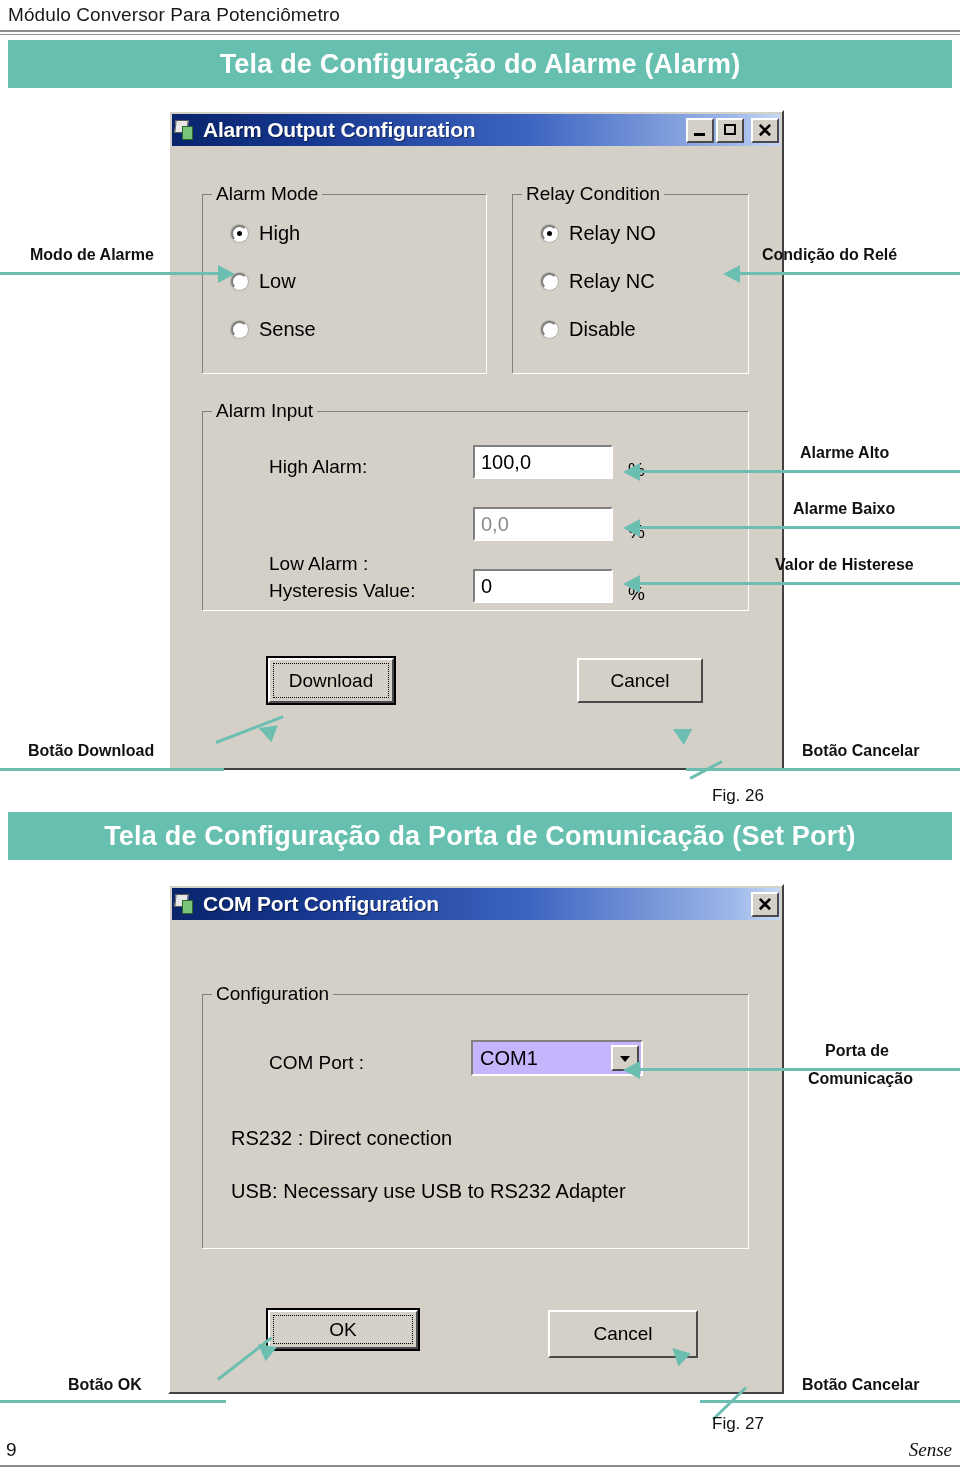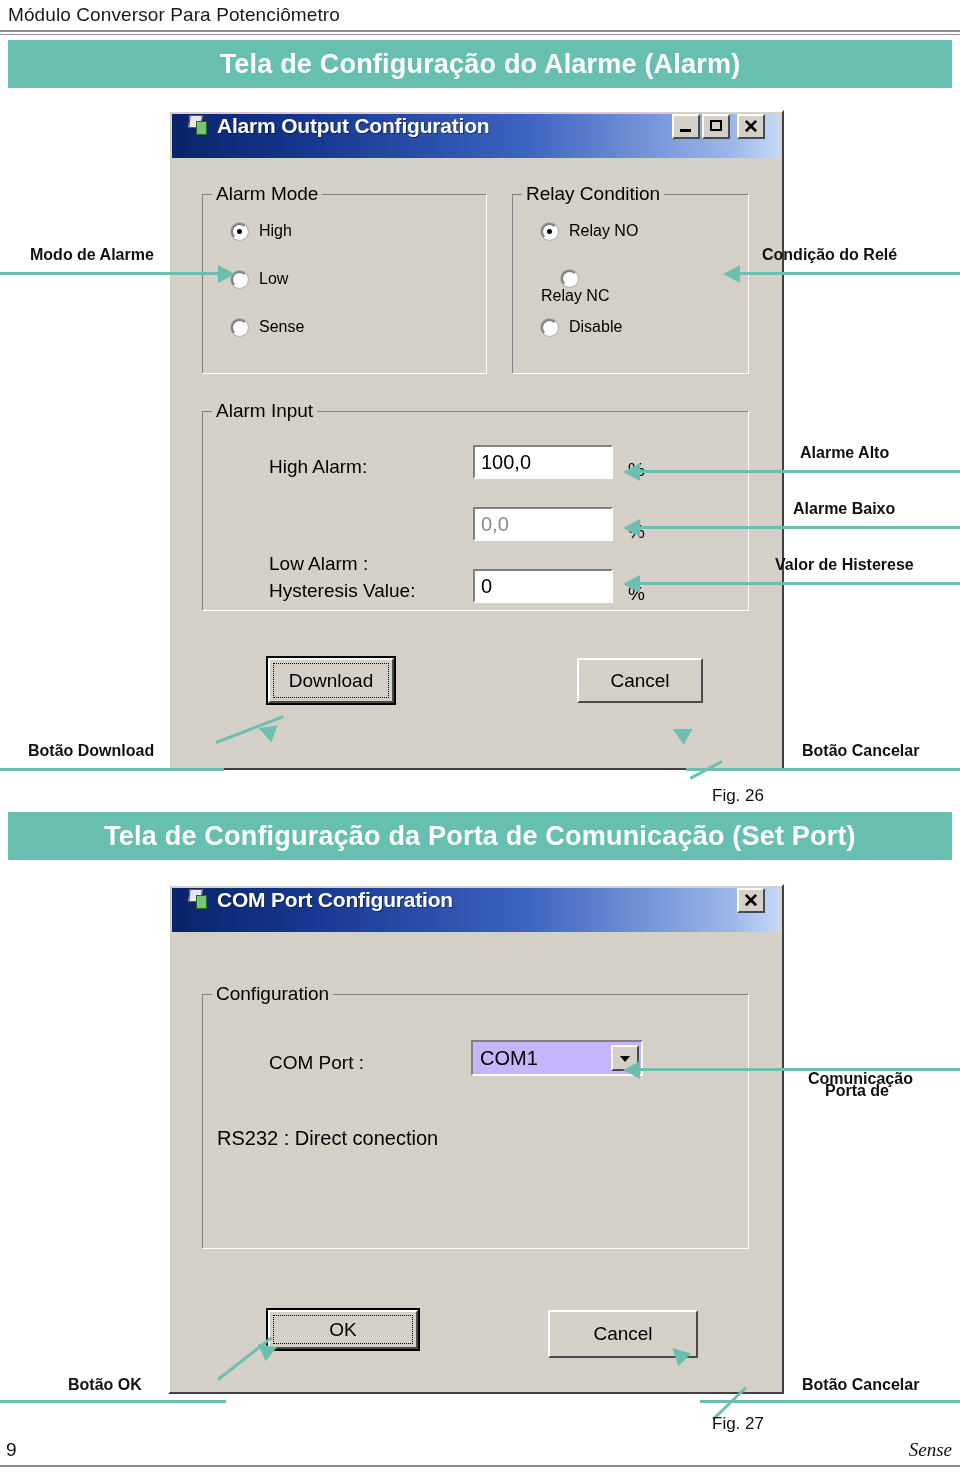--- a/index.html
+++ b/index.html
@@ -56,25 +56,25 @@
     position: absolute;
     background: #d4d0c8;
     border-top: 2px solid #ffffff;
     border-left: 2px solid #ffffff;
     border-right: 2px solid #404040;
     border-bottom: 2px solid #404040;
   }
   .win-titlebar {
     position: absolute;
     left: 2px; right: 2px; top: 2px;
-    height: 44px;
+    height: 32px;
     background: linear-gradient(to right, #09246b 0%, #16378f 22%, #3b63c0 58%, #9cb6e8 92%, #c6d8f5 100%);
     display: flex;
-    align-items: flex-start;
-    padding: 0 15px;
+    align-items: center;
+    padding: 0 1px;
   }
   .win-title-icon {
     width: 22px; height: 22px;
     margin: 0 6px 0 2px;
     position: relative;
     flex: 0 0 auto;
   }
   .win-title-icon .pg1 {
     position: absolute; left: 0; top: 1px;
     width: 13px; height: 13px;
@@ -171,21 +171,21 @@
     margin-right: 11px;
   }
   .radio-dot.on::after {
     content: "";
     position: absolute;
     left: 4px; top: 4px;
     width: 5px; height: 5px;
     border-radius: 50%;
     background: #000;
   }
-  .radio-label { font-size: 16px; color: #000; }
+  .radio-label { font-size: 20px; color: #000; }
 
   
   .fld-label {
     position: absolute;
     font-size: 19px;
     color: #000;
     white-space: nowrap;
   }
   
   .textbox {
@@ -382,21 +382,21 @@
     </div>
 
     <div class="groupbox" style="left:340px; top:48px; width:237px; height:180px;text-decoration:underline;">
       <div class="gb-inner"></div>
       <div class="gb-title">Relay Condition</div>
 
       <div class="radio-row" style="left:28px; top:27px;">
         <span class="radio-dot on"></span>
         <span class="radio-label">Relay NO</span>
       </div>
-      <div class="radio-row" style="left:28px; top:75px;flex-direction:column;">
+      <div class="radio-row" style="left:28px; top:75px;">
         <span class="radio-dot"></span>
         <span class="radio-label">Relay NC</span>
       </div>
       <div class="radio-row" style="left:28px; top:123px;">
         <span class="radio-dot"></span>
         <span class="radio-label">Disable</span>
       </div>
     </div>
 
     <div class="groupbox" style="left:30px; top:265px; width:547px; height:200px;">
@@ -482,35 +482,36 @@
     <div class="groupbox" style="left:30px; top:74px; width:547px; height:255px;">
       <div class="gb-inner"></div>
       <div class="gb-title">Configuration</div>
 
       <div class="fld-label" style="left:66px; top:57px;">COM Port :</div>
       <div class="combobox" style="left:268px; top:45px; width:172px; height:36px;">
         <span class="cb-text">COM1</span>
         <span class="cb-arrow"></span>
       </div>
 
-      <div class="static-text" style="left:14px; top:132px;text-align:right;">RS232 : Direct conection</div>
+      <div class="static-text" style="left:28px; top:132px;text-align:right;">RS232 : Direct conection</div>
+      <div class="static-text" style="left:28px; top:185px;">USB: Necessary use USB to RS232 Adapter</div>
     </div>
 
     <div class="btn default" style="left:96px; top:390px; width:150px; height:39px;text-align:center;">
       <span class="focus-ring"></span>
       <span>OK</span>
     </div>
     <div class="btn" style="left:376px; top:390px; width:150px; height:48px;">
       <span>Cancel</span>
     </div>
 
   </div>
 </div>
 
-<div class="anno" style="left:825px; top:1082px;text-align:center;">Porta de</div>
+<div class="anno" style="left:825px; top:1042px;text-align:center;">Porta de</div>
 <div class="anno-line" style="left:640px; top:1068px; width:320px;"></div>
 <div class="anno" style="left:808px; top:1070px;">Comunicação</div>
 <div class="anno-arrow arrow-left" style="left:623px; top:1061px;"></div>
 
 <div class="anno" style="left:68px; top:1376px;">Botão OK</div>
 <div class="anno-line" style="left:0px; top:1400px; width:226px;"></div>
 <div class="anno-line" style="left:218px; top:1378px; width:68px; transform: rotate(-38deg); transform-origin: left center;"></div>
 <div class="anno-arrow" style="left:256px; top:1340px; border-top:9px solid transparent; border-bottom:9px solid transparent; border-right:17px solid #6cbfb0; transform: rotate(38deg);"></div>
 
 <div class="anno" style="left:802px; top:1376px;">Botão Cancelar</div>

